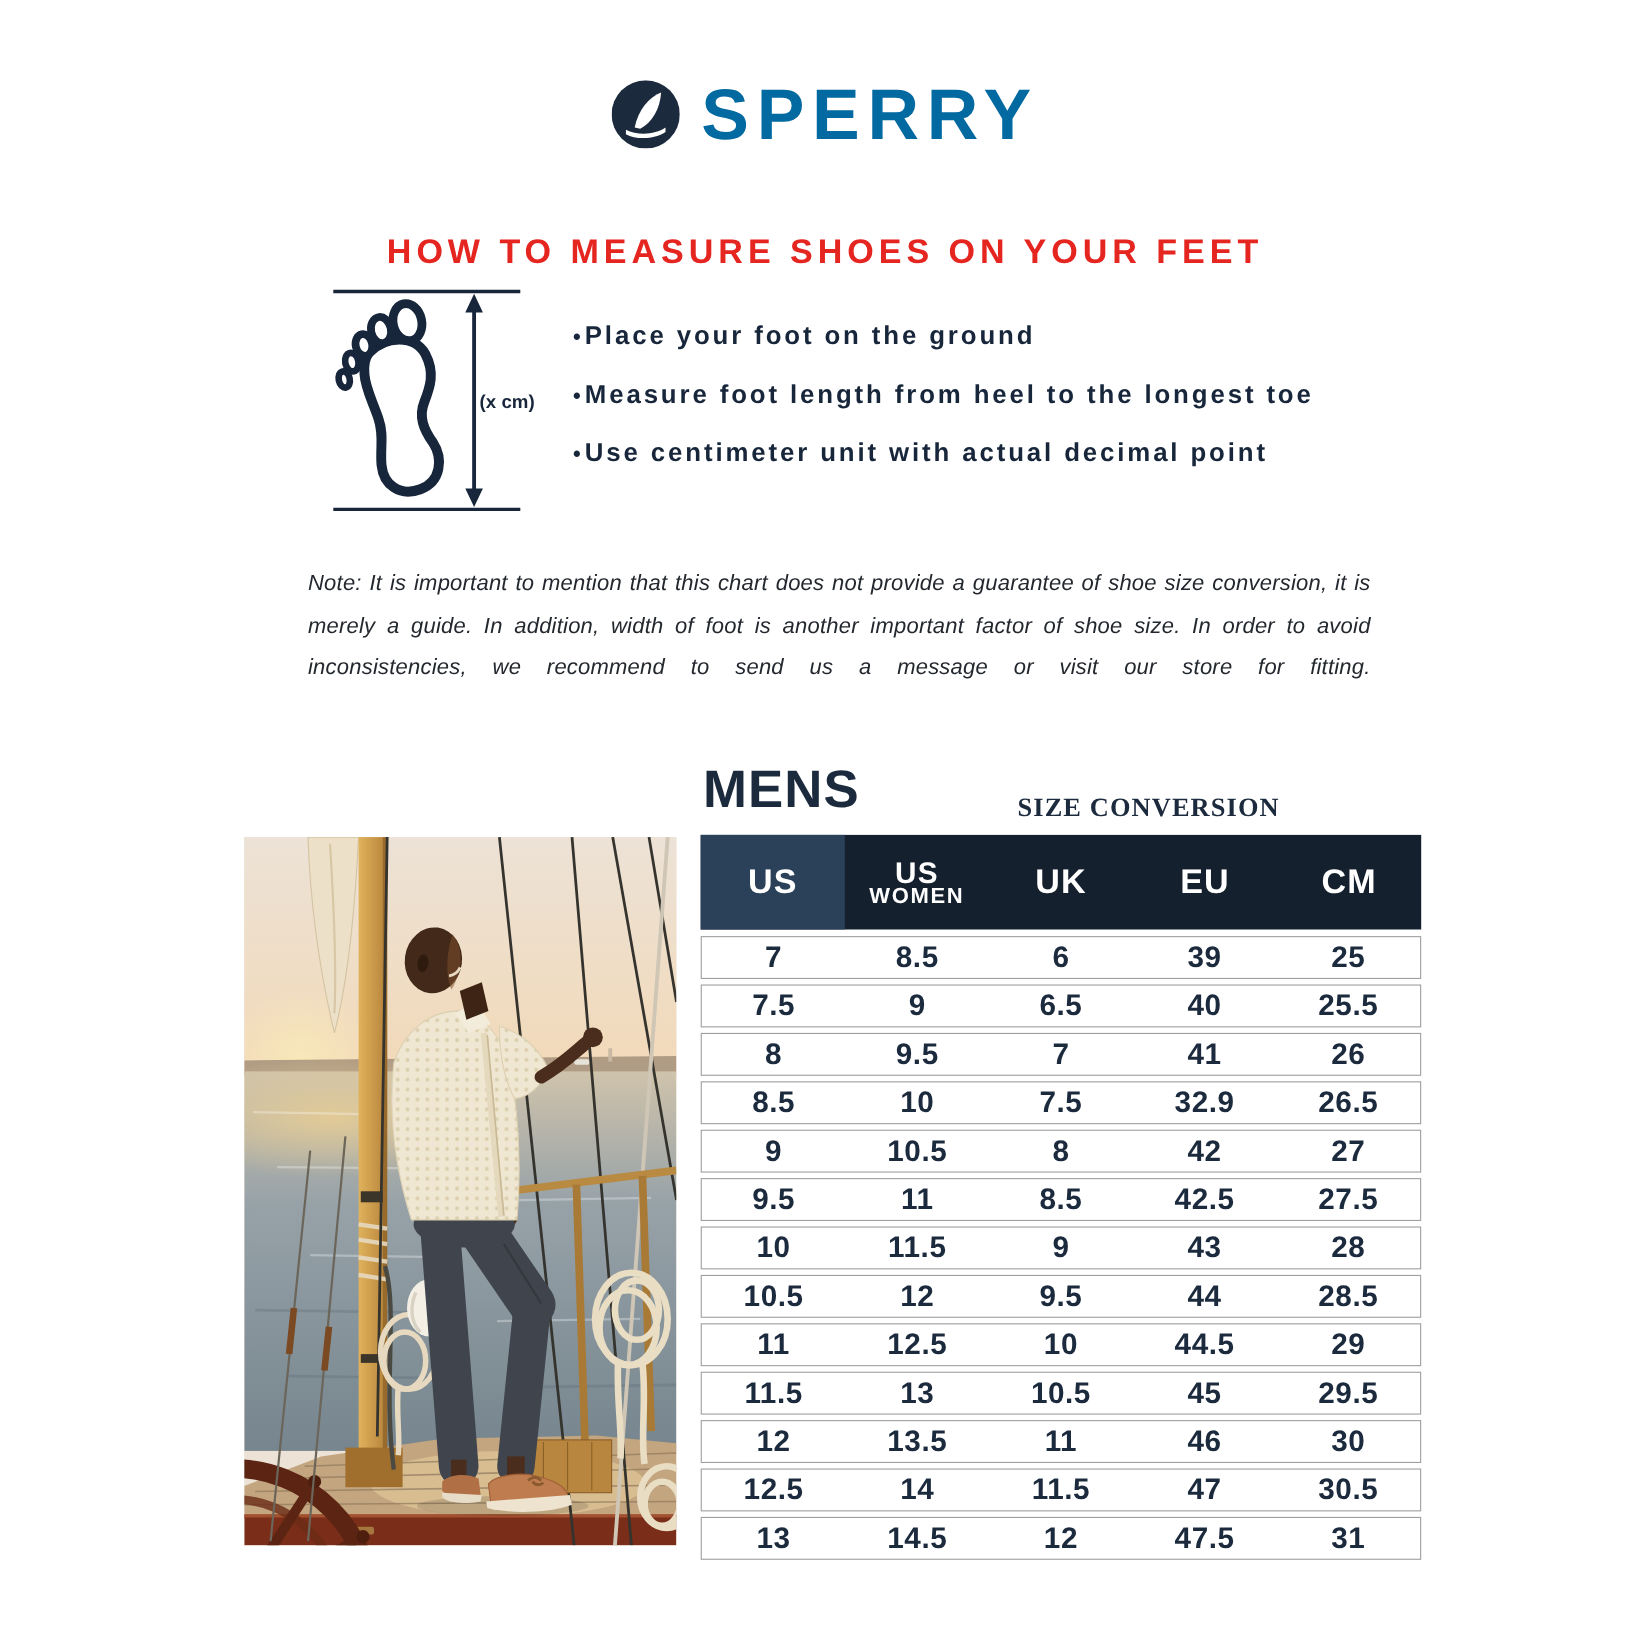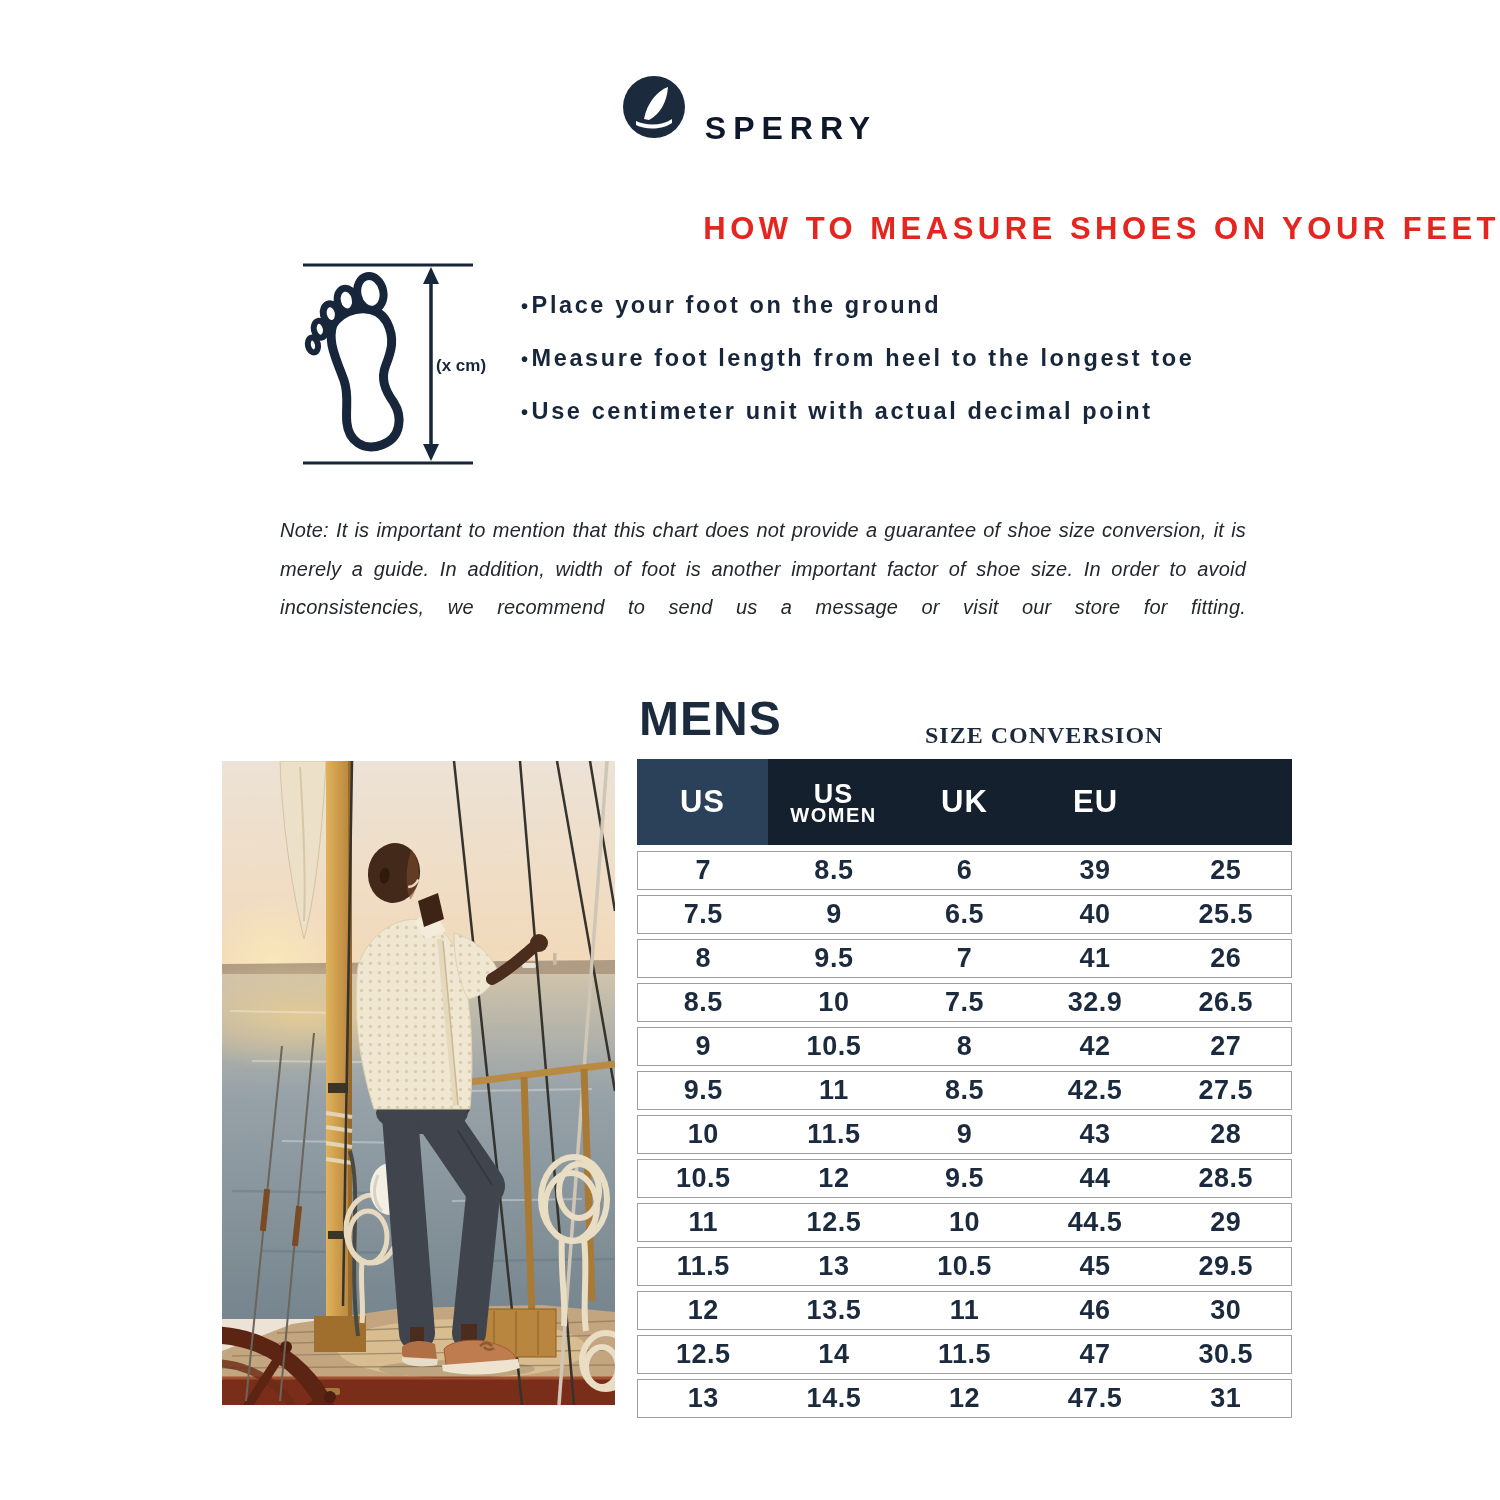--- a/index.html
+++ b/index.html
@@ -2,24 +2,24 @@
 <html><head>
 <meta charset="utf-8">
 <style>
   html,body{margin:0;padding:0;background:#ffffff;}
   .page{position:relative;width:1500px;height:1500px;background:#ffffff;overflow:hidden;
         font-family:"Liberation Sans",sans-serif;color:#1c2a3d;}
 
   
   .brand{position:absolute;top:66px;left:0;width:100%;display:flex;justify-content:center;
          align-items:center;gap:20px;}
-  .brand .wordmark{font-size:32px;font-weight:700;letter-spacing:7px;color:#0f172a;margin-top:44px;}
-
-  
-  .page-title{position:absolute;top:190px;left:0;width:100%;text-align:right;
+  .brand .wordmark{font-size:65px;font-weight:700;letter-spacing:7px;color:#0369a1;}
+
+  
+  .page-title{position:absolute;top:190px;left:0;width:100%;text-align:center;
               font-size:31px;font-weight:700;letter-spacing:4.5px;color:#e52520;}
 
   
   .foot-diagram{position:absolute;left:293px;top:254px;width:200px;height:222px;}
   .bullets{position:absolute;left:521px;top:292px;margin:0;padding:0;list-style:none;}
   .bullets li{display:flex;align-items:baseline;margin-bottom:26px;
               font-size:23.5px;font-weight:600;letter-spacing:2.6px;color:#17263a;}
   .bullets .dot{font-size:20px;margin-right:1px;}
 
   
@@ -289,20 +289,23 @@
       <div class="hcell">
         <span class="l1">US</span>
         <span class="l2">WOMEN</span>
       </div>
       <div class="hcell">
         <span>UK</span>
       </div>
       <div class="hcell">
         <span>EU</span>
       </div>
+      <div class="hcell">
+        <span>CM</span>
+      </div>
     </div>
     <div class="tbody" id="size-rows">
         <div class="trow">
           <div class="tcell">7</div>
           <div class="tcell">8.5</div>
           <div class="tcell">6</div>
           <div class="tcell">39</div>
           <div class="tcell">25</div>
         </div>
         <div class="trow">

